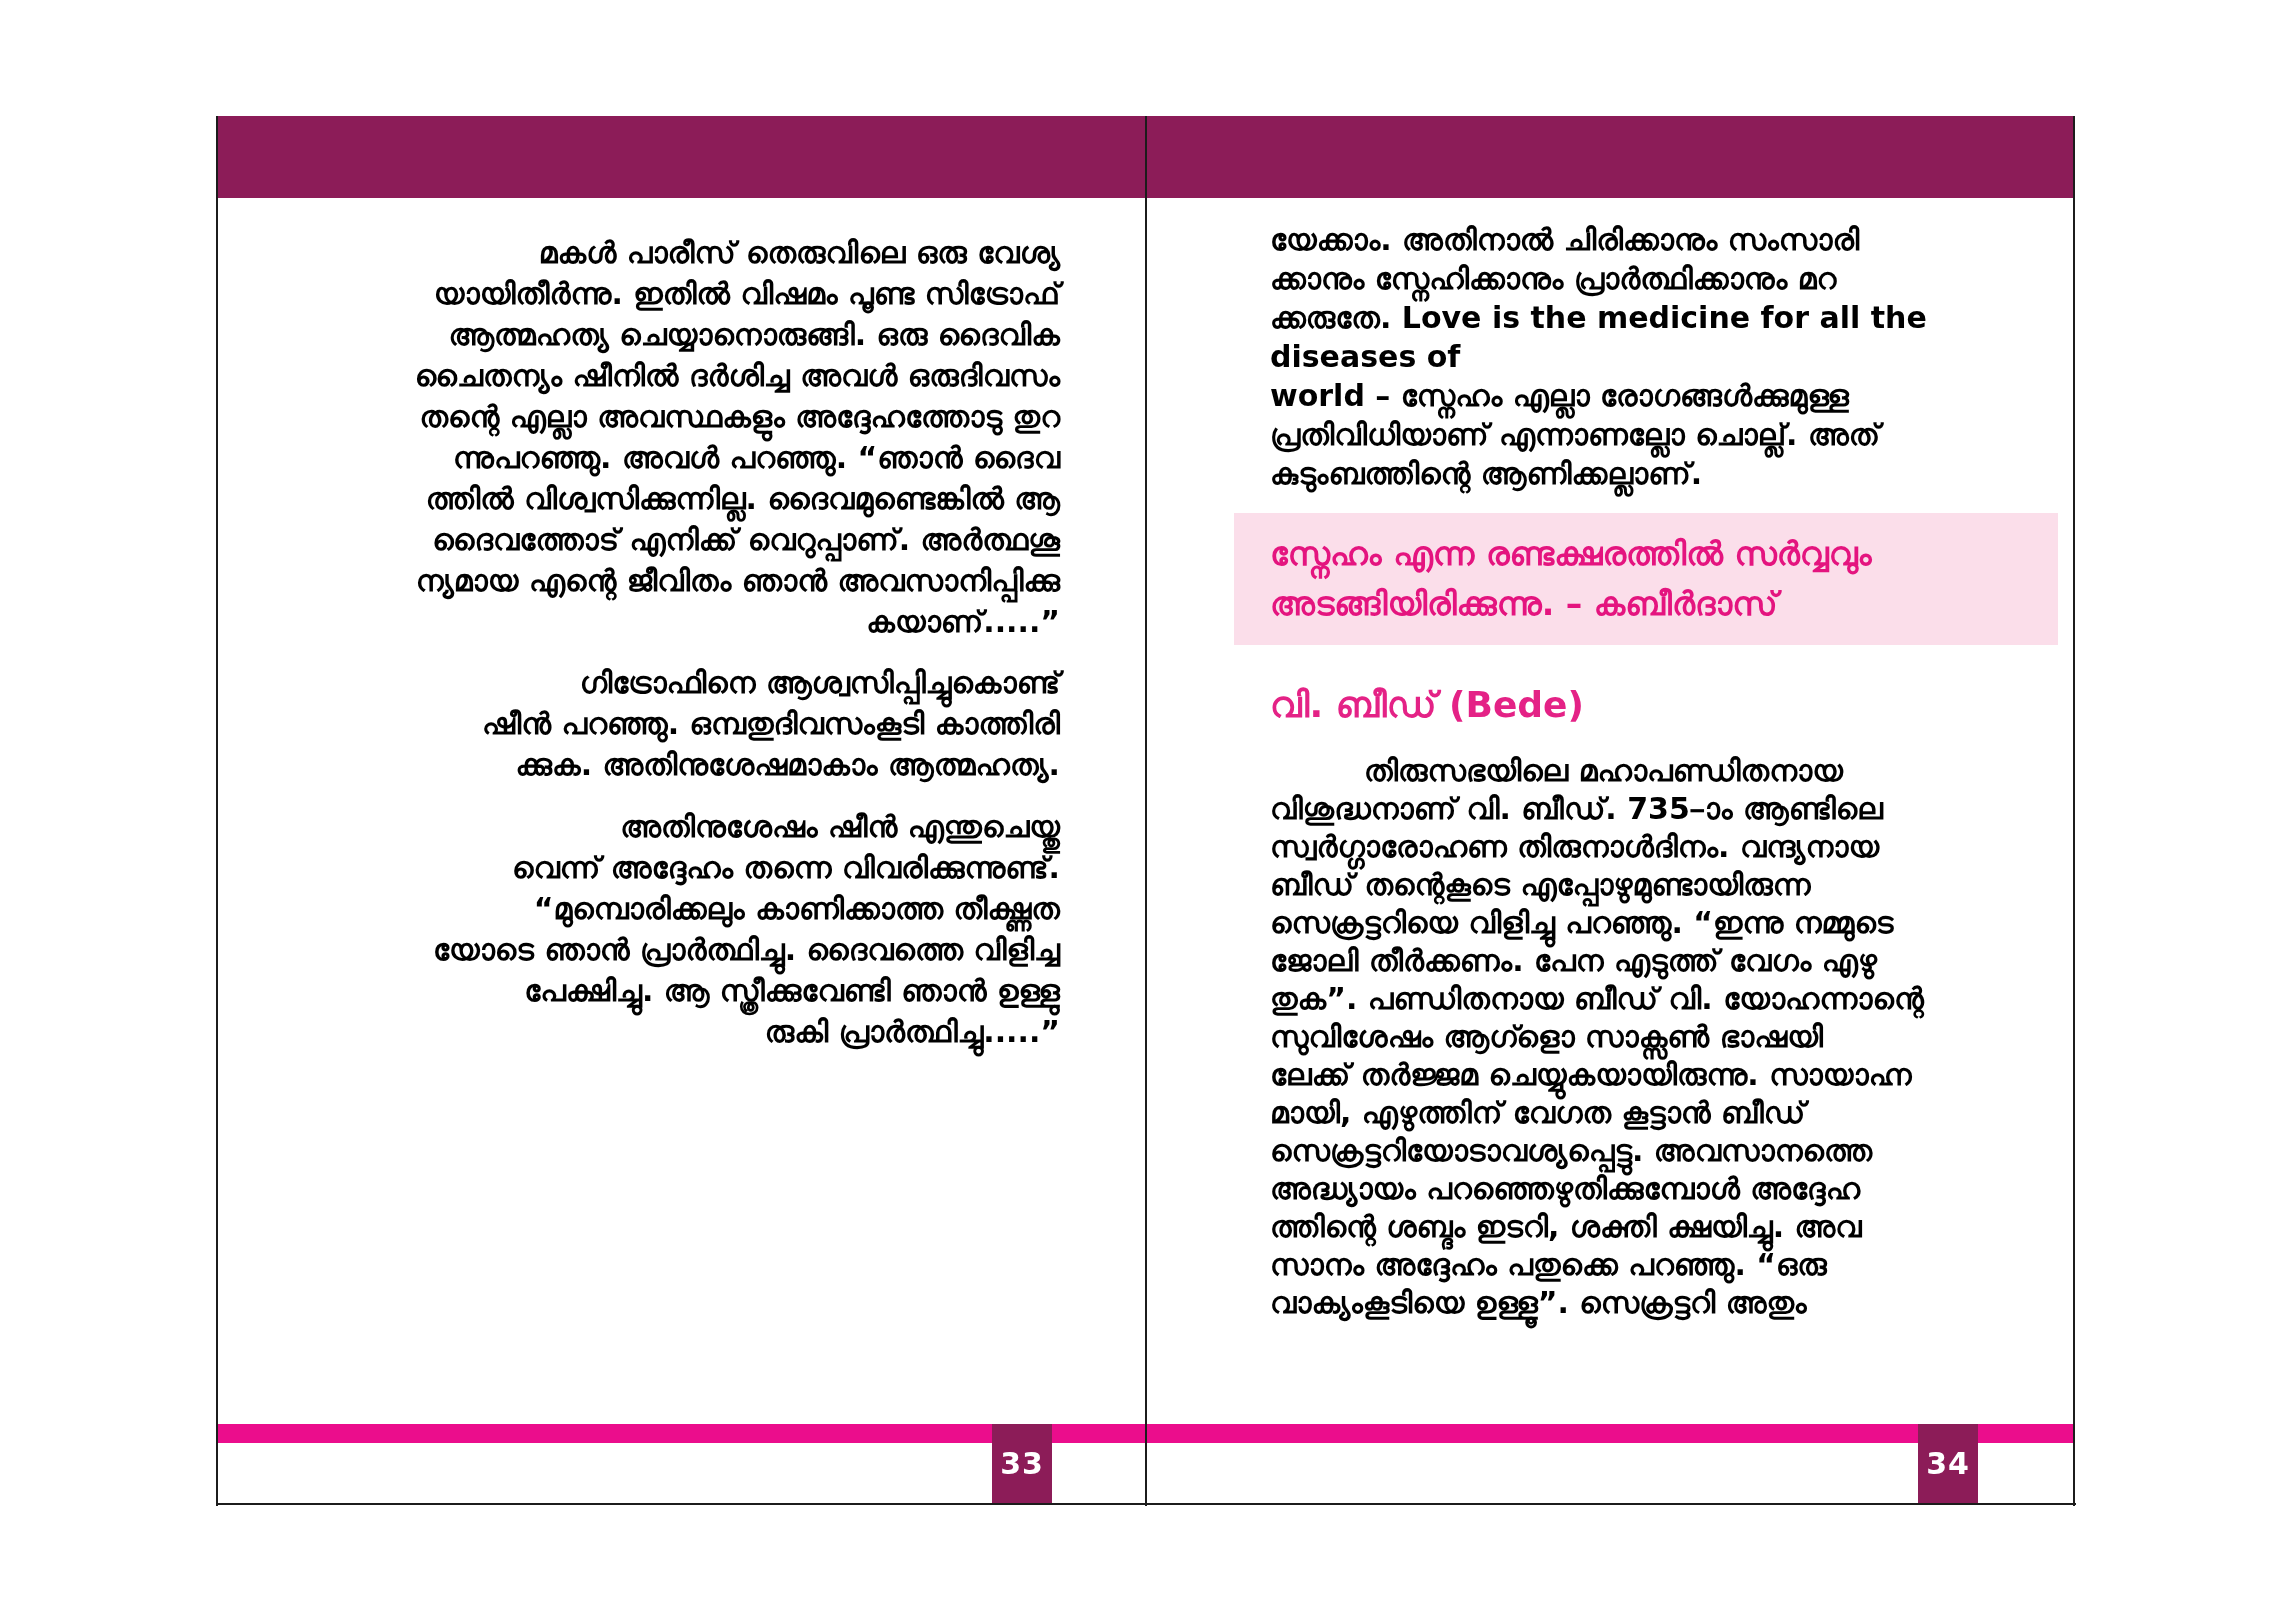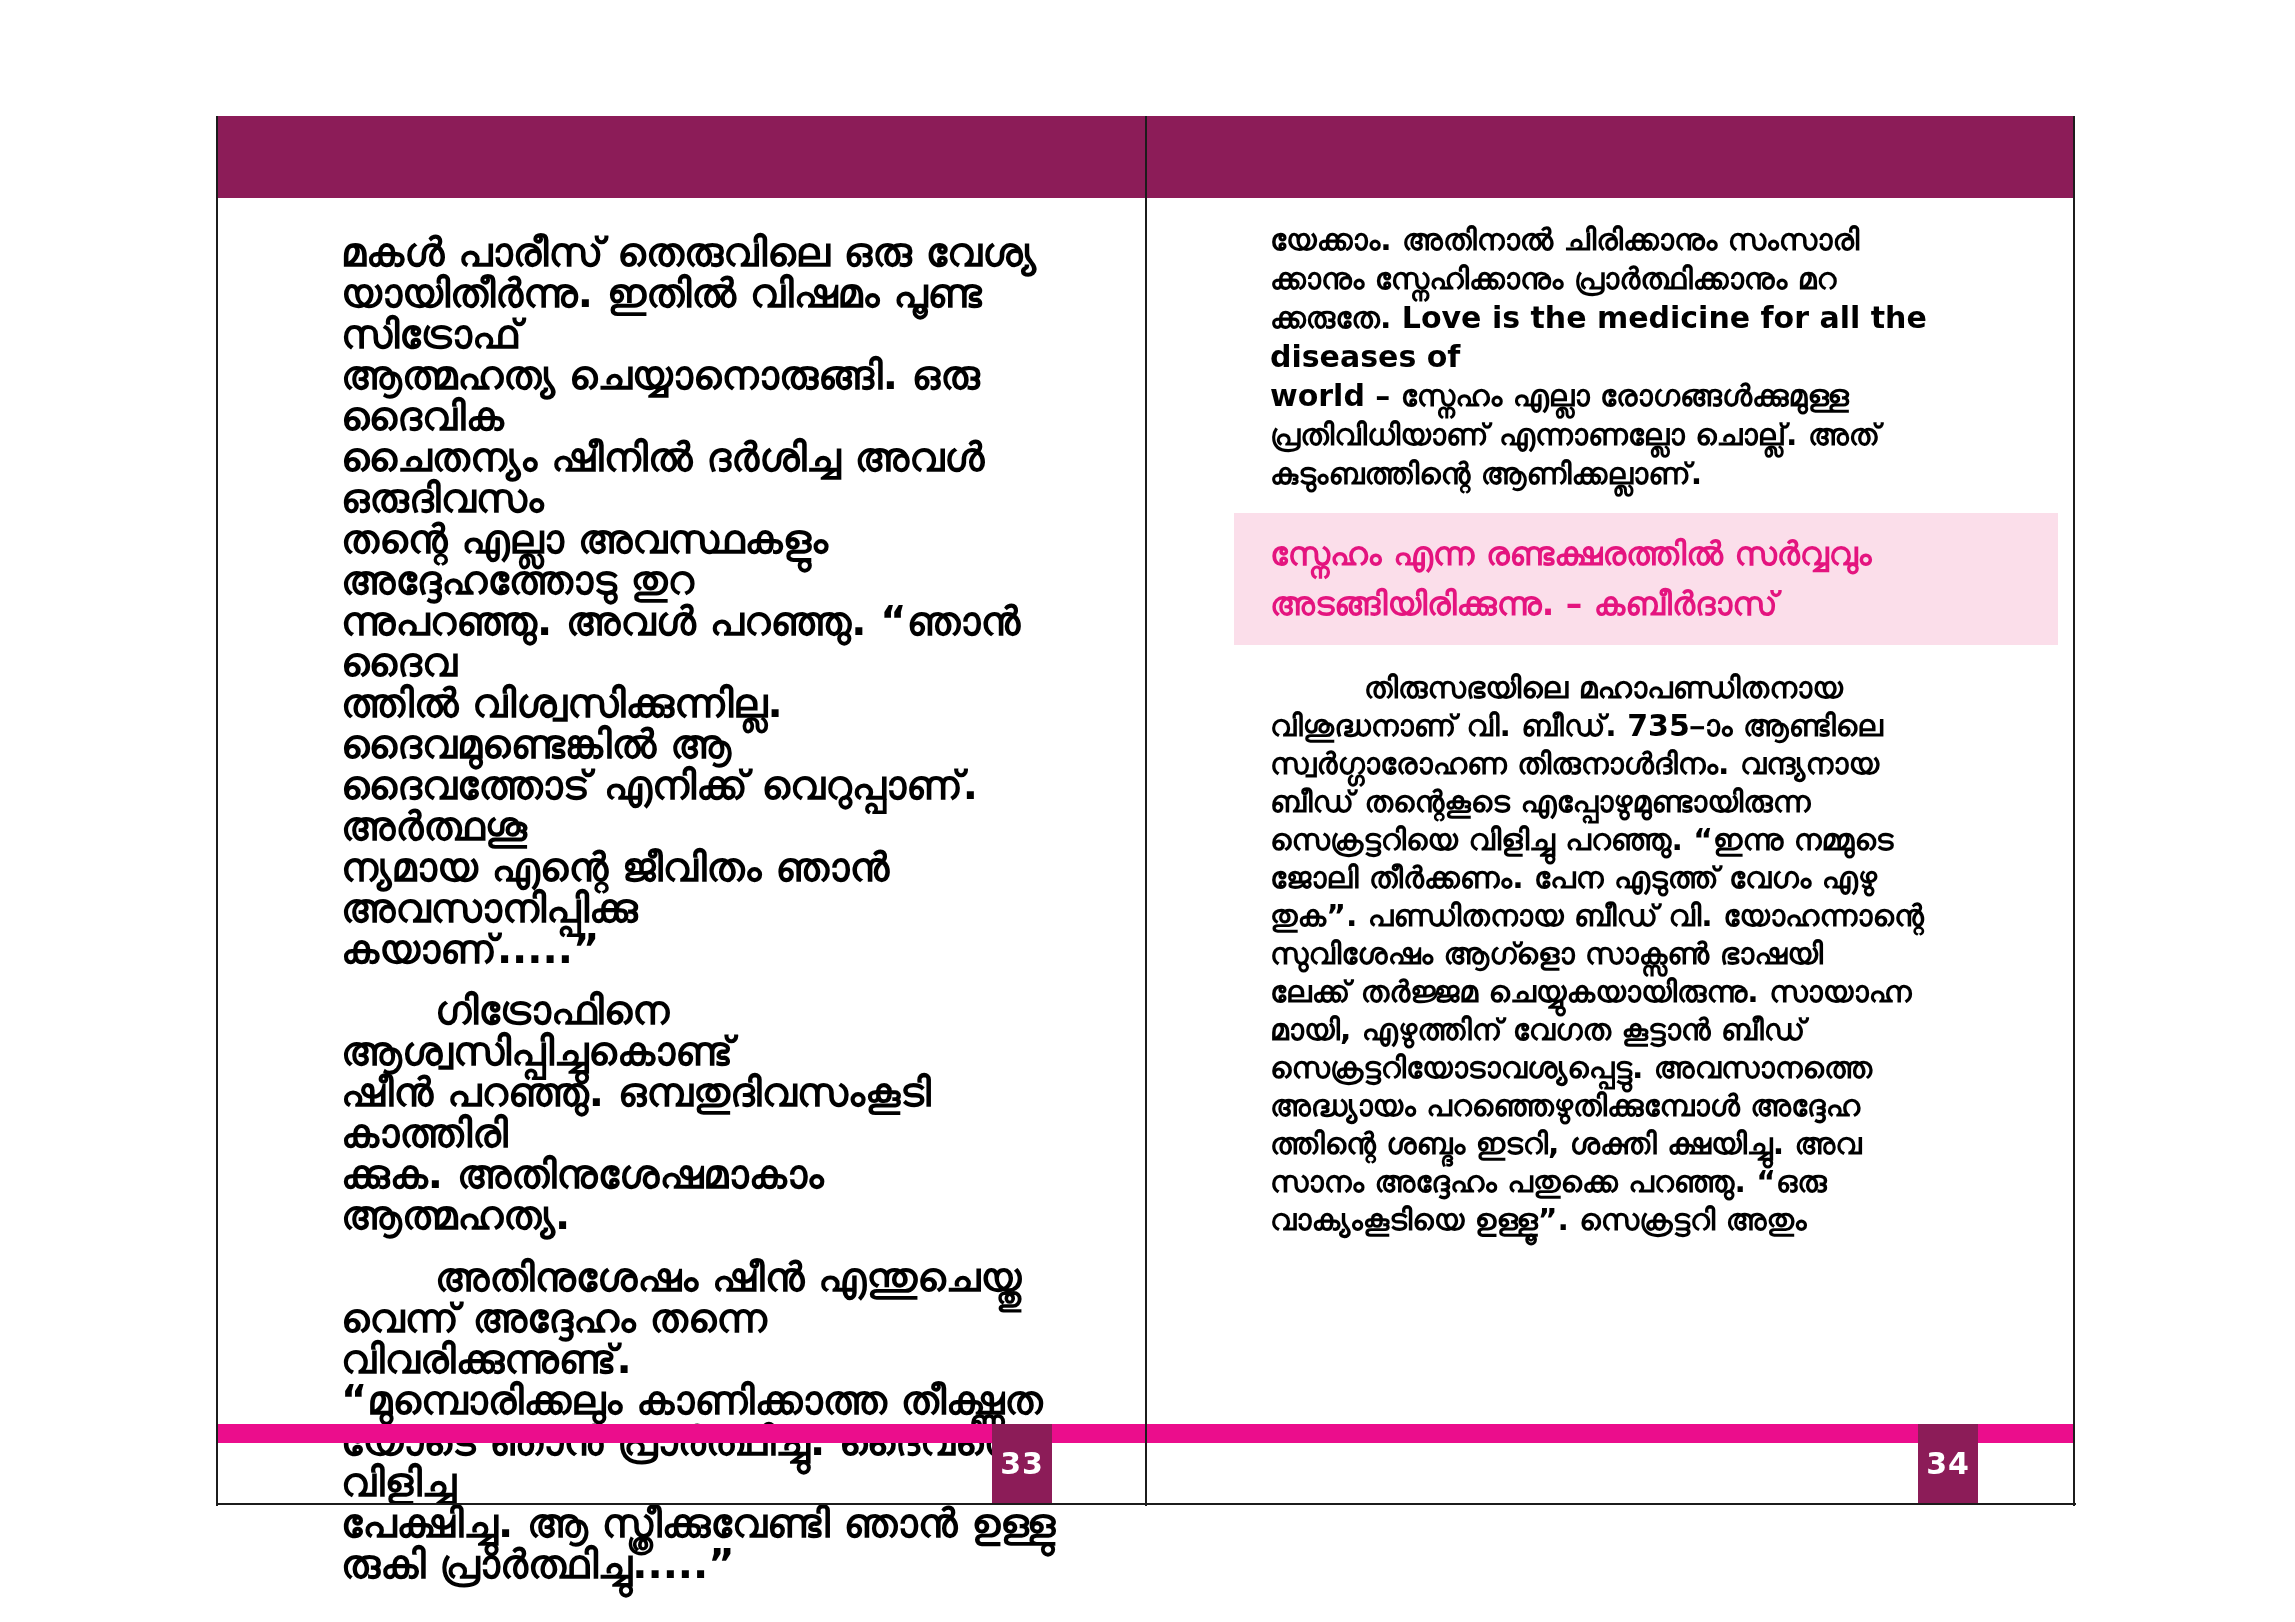--- a/index.html
+++ b/index.html
@@ -19,21 +19,21 @@
   
   .footer-bar{position:absolute;left:217px;top:1424px;width:1857px;height:19px;background:var(--footer_bar);}
   .page-num-box{position:absolute;top:1424px;width:60px;height:79px;background:var(--page_box);
       color:#ffffff;font-weight:bold;font-size:30px;display:flex;justify-content:center;
       align-items:flex-start;padding-top:22px;box-sizing:border-box;letter-spacing:0.8px;}
   .page-num-box.p33{left:992px;}
   .page-num-box.p34{left:1918px;}
 
   
   .text-col{position:absolute;color:#000000;font-weight:700;}
-  .text-col.left-page{left:341px;top:232px;width:719px;font-size:40px;line-height:41px;}
+  .text-col.left-page{left:341px;top:232px;width:719px;font-size:30px;line-height:41px;text-align:right;}
   .text-col.right-page{left:1270px;top:220px;width:707px;font-size:30px;line-height:39px;}
 
   .para{margin:0;}
   .para + .para{margin-top:20.4px;}
   .para.indent{text-indent:94px;}
 
   .quote-box{margin-top:20.4px;margin-left:-36px;width:824px;box-sizing:border-box;
       padding:15.7px 15.7px 15.7px 36px;background:var(--quote_box_bg);color:var(--quote_text);
       font-size:33px;line-height:50px;font-weight:800;}
 
@@ -50,20 +50,21 @@
 
   <div class="text-col left-page">
     <div class="para">മകൾ പാരീസ് തെരുവിലെ ഒരു വേശ്യ<br>യായിതീർന്നു. ഇതിൽ വിഷമം പൂണ്ട സിട്രോഫ്<br>ആത്മഹത്യ ചെയ്യാനൊരുങ്ങി. ഒരു ദൈവിക<br>ചൈതന്യം ഷീനിൽ ദർശിച്ച അവൾ ഒരുദിവസം<br>തന്റെ എല്ലാ അവസ്ഥകളും അദ്ദേഹത്തോടു തുറ<br>ന്നുപറഞ്ഞു. അവൾ പറഞ്ഞു. “ഞാൻ ദൈവ<br>ത്തിൽ വിശ്വസിക്കുന്നില്ല. ദൈവമുണ്ടെങ്കിൽ ആ<br>ദൈവത്തോട് എനിക്ക് വെറുപ്പാണ്. അർത്ഥശൂ<br>ന്യമായ എന്റെ ജീവിതം ഞാൻ അവസാനിപ്പിക്കു<br>കയാണ്.....”</div>
     <div class="para indent">ഗിട്രോഫിനെ ആശ്വസിപ്പിച്ചുകൊണ്ട്<br>ഷീൻ പറഞ്ഞു. ഒമ്പതുദിവസംകൂടി കാത്തിരി<br>ക്കുക. അതിനുശേഷമാകാം ആത്മഹത്യ.</div>
     <div class="para indent">അതിനുശേഷം ഷീൻ എന്തുചെയ്തു<br>വെന്ന് അദ്ദേഹം തന്നെ വിവരിക്കുന്നുണ്ട്.<br>“മുമ്പൊരിക്കലും കാണിക്കാത്ത തീക്ഷ്ണത<br>യോടെ ഞാൻ പ്രാർത്ഥിച്ചു. ദൈവത്തെ വിളിച്ച<br>പേക്ഷിച്ചു. ആ സ്ത്രീക്കുവേണ്ടി ഞാൻ ഉള്ളു<br>രുകി പ്രാർത്ഥിച്ചു.....”</div>
   </div>
 
   <div class="text-col right-page">
     <div class="para">യേക്കാം. അതിനാൽ ചിരിക്കാനും സംസാരി<br>ക്കാനും സ്നേഹിക്കാനും പ്രാർത്ഥിക്കാനും മറ<br>ക്കരുതേ. Love is the medicine for all the diseases of<br>world – സ്നേഹം എല്ലാ രോഗങ്ങൾക്കുമുള്ള<br>പ്രതിവിധിയാണ് എന്നാണല്ലോ ചൊല്ല്. അത്<br>കുടുംബത്തിന്റെ ആണിക്കല്ലാണ്.</div>
     <div class="quote-box">സ്നേഹം എന്ന രണ്ടക്ഷരത്തിൽ സർവ്വവും<br>അടങ്ങിയിരിക്കുന്നു. – കബീർദാസ്</div>
+    <div class="sub-heading">വി. ബീഡ് (Bede)</div>
     <div class="para body-para">തിരുസഭയിലെ മഹാപണ്ഡിതനായ<br>വിശുദ്ധനാണ് വി. ബീഡ്. 735–ാം ആണ്ടിലെ<br>സ്വർഗ്ഗാരോഹണ തിരുനാൾദിനം. വന്ദ്യനായ<br>ബീഡ് തന്റെകൂടെ എപ്പോഴുമുണ്ടായിരുന്ന<br>സെക്രട്ടറിയെ വിളിച്ചു പറഞ്ഞു. “ഇന്നു നമ്മുടെ<br>ജോലി തീർക്കണം. പേന എടുത്ത് വേഗം എഴു<br>തുക”. പണ്ഡിതനായ ബീഡ് വി. യോഹന്നാന്റെ<br>സുവിശേഷം ആഗ്ളൊ സാക്സൺ ഭാഷയി<br>ലേക്ക് തർജ്ജമ ചെയ്യുകയായിരുന്നു. സായാഹ്ന<br>മായി, എഴുത്തിന് വേഗത കൂട്ടാൻ ബീഡ്<br>സെക്രട്ടറിയോടാവശ്യപ്പെട്ടു. അവസാനത്തെ<br>അദ്ധ്യായം പറഞ്ഞെഴുതിക്കുമ്പോൾ അദ്ദേഹ<br>ത്തിന്റെ ശബ്ദം ഇടറി, ശക്തി ക്ഷയിച്ചു. അവ<br>സാനം അദ്ദേഹം പതുക്കെ പറഞ്ഞു. “ഒരു<br>വാക്യംകൂടിയെ ഉള്ളൂ”. സെക്രട്ടറി അതും</div>
   </div>
 
   <div class="footer-bar"></div>
   <div class="page-num-box p33">
     <span>33</span>
   </div>
   <div class="page-num-box p34">
     <span>34</span>
   </div>

